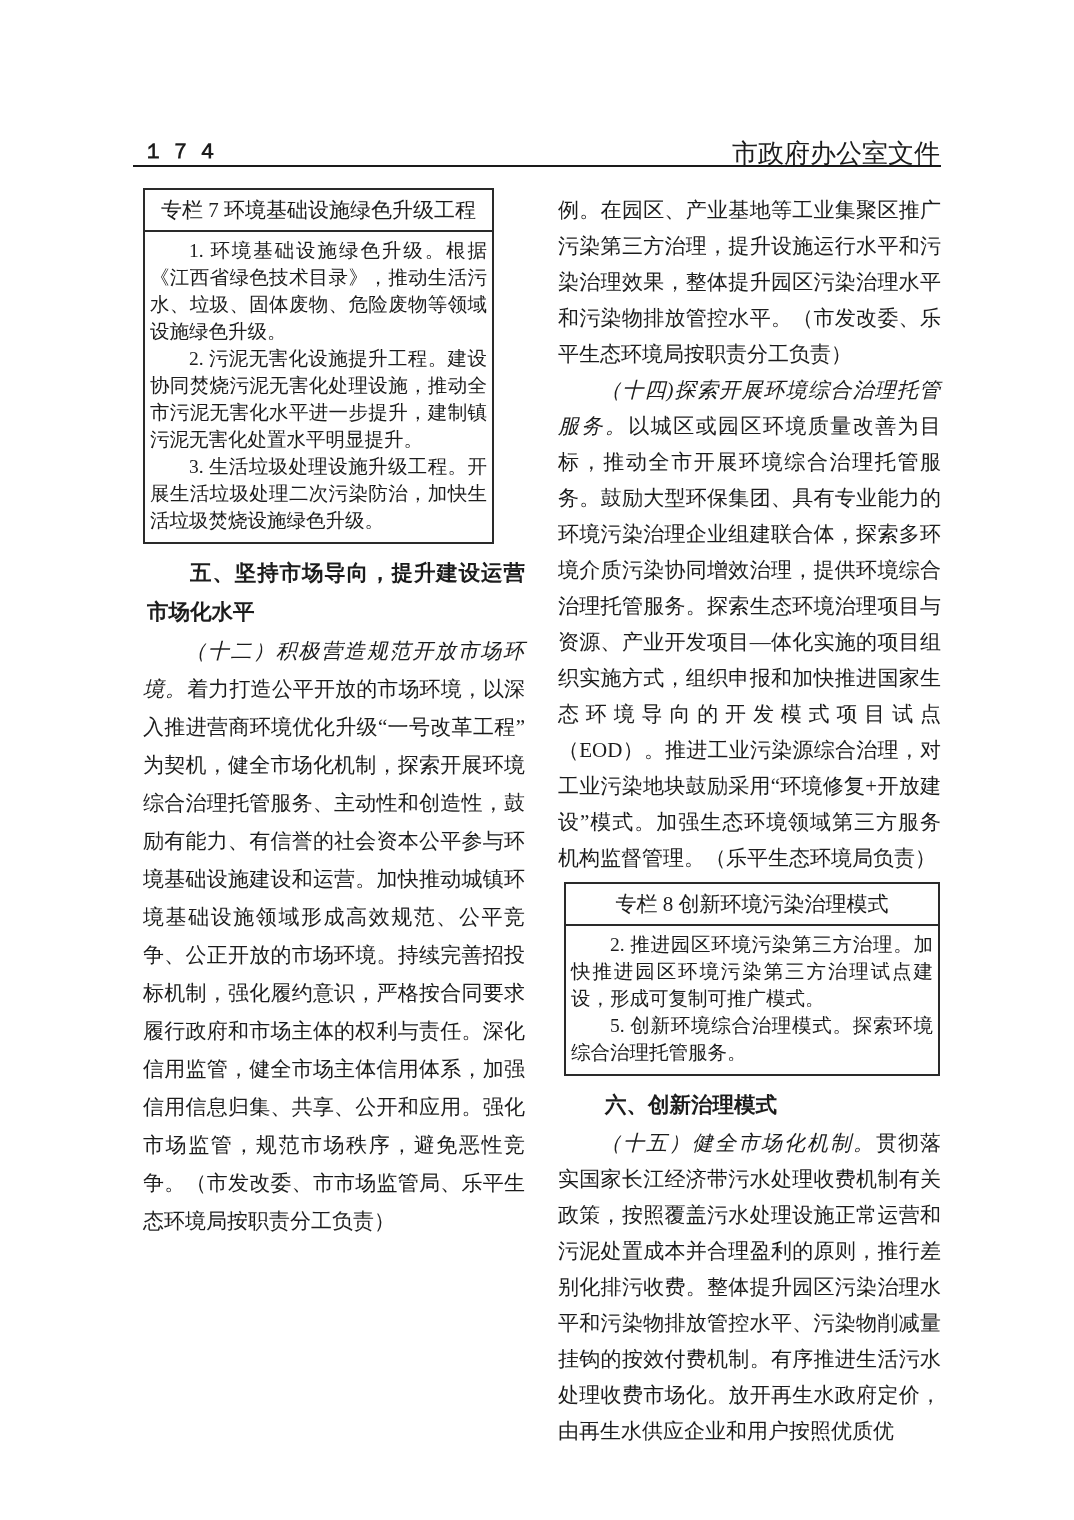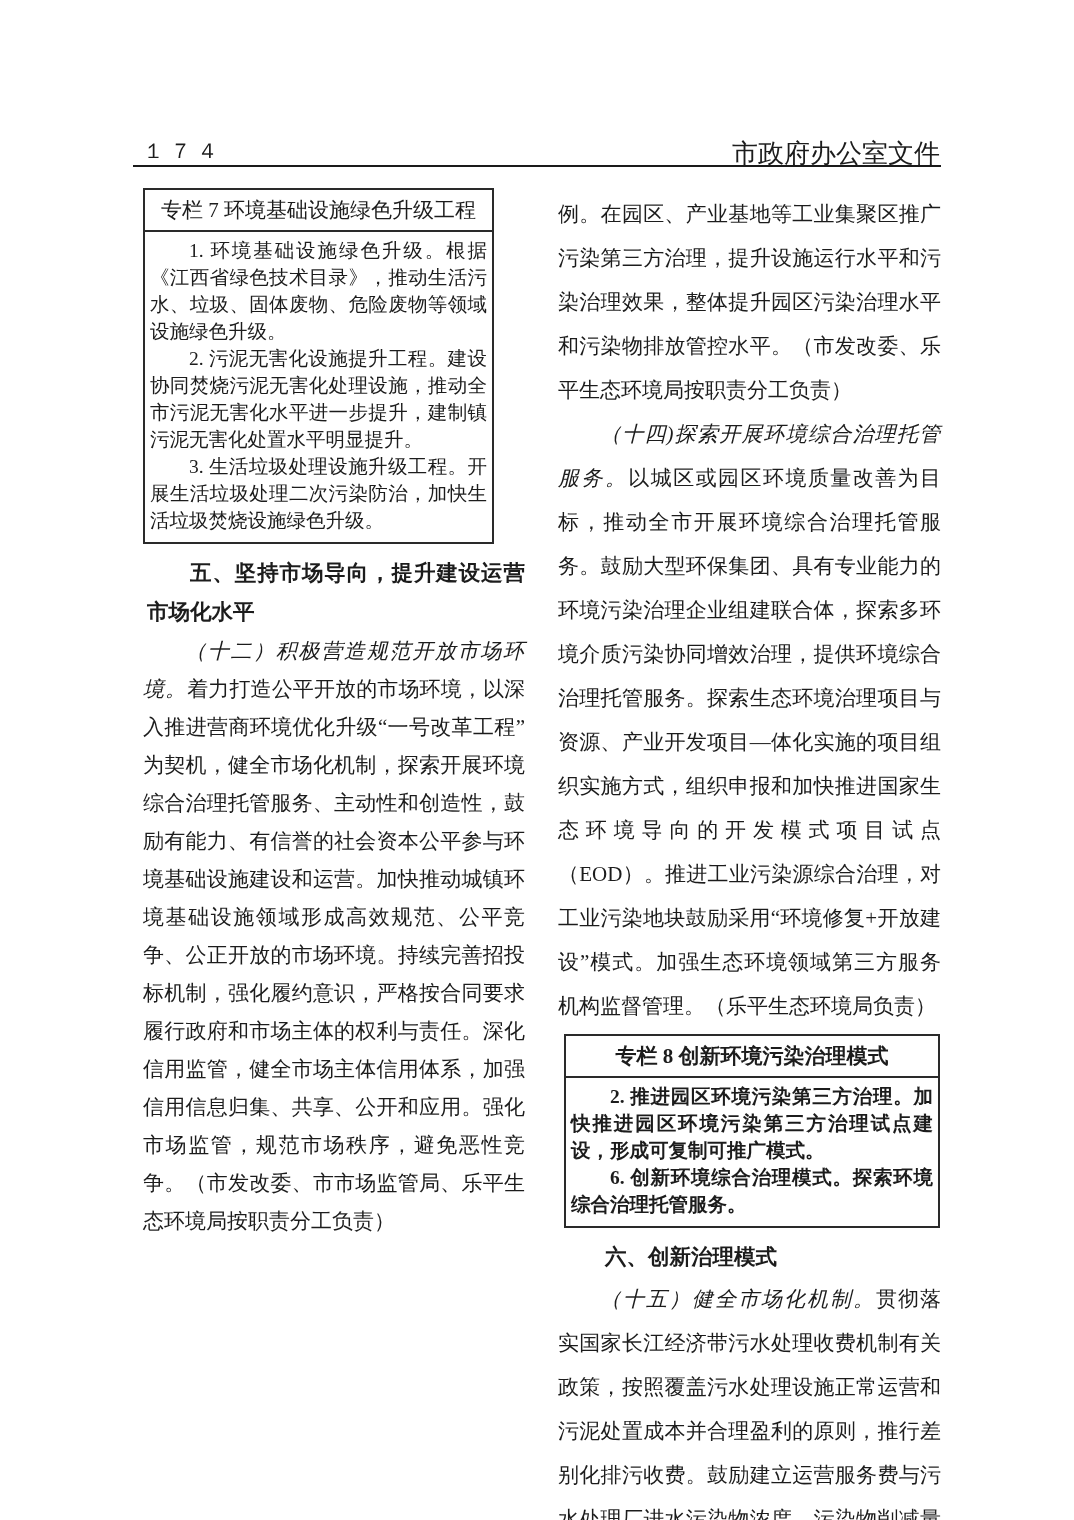--- a/index.html
+++ b/index.html
@@ -7,39 +7,39 @@
     position:relative;
     width:1074px;height:1520px;
     background:#ffffff;
     overflow:hidden;
     font-family:"Liberation Serif","DejaVu Serif",serif;
     color:#1c1c1c;
   }
   
   .page-number{
     position:absolute;left:143px;top:137px;
-    font-size:21px;letter-spacing:6px;
+    font-size:21px;letter-spacing:6px;font-weight:bold;
   }
   .doc-label{
     position:absolute;right:134px;top:136px;
     font-size:26px;
   }
   .header-rule{
     position:absolute;left:133px;top:165px;
     width:808px;height:2px;background:#1a1a1a;
   }
   
   .col{position:absolute;top:188px;width:382px;}
   .col-left{left:143px;}
   .col-right{left:558px;top:192px;width:383px;}
 
   
   .callout{border:2px solid #2a2a2a;background:#fff;}
   .callout.box7{width:347px;}
-  .callout.box8{width:372px;margin:6px 0 10px 6px;font-weight:bold;}
+  .callout.box8{width:372px;margin:6px 0 10px 6px;}
   .box-title{
     text-align:center;
     font-size:21px;line-height:40px;
     border-bottom:2px solid #2a2a2a;
     white-space:nowrap;
   }
   .box-body{padding:5px 5px 8px 5px;}
   .box-body p{
     margin:0;
     font-size:19.5px;line-height:27px;
@@ -53,21 +53,21 @@
     font-weight:bold;
     font-size:21.5px;line-height:39px;
     text-indent:2em;text-align:justify;
   }
   .body-para{
     margin:0;
     font-size:21px;line-height:38px;
     text-indent:2em;text-align:justify;
   }
   .body-para.no-indent{text-indent:0;}
-  .col-right .body-para{line-height:44px;}
+  .col-right .body-para{line-height:36px;}
   .lead{
     font-style:italic;
     letter-spacing:1px;
   }
 </style>
 </head>
 <body>
 
 <div class="page">
 
@@ -96,23 +96,23 @@
   <div class="col col-right">
 
     <p class="body-para no-indent">例。在园区、产业基地等工业集聚区推广污染第三方治理，提升设施运行水平和污染治理效果，整体提升园区污染治理水平和污染物排放管控水平。（市发改委、乐平生态环境局按职责分工负责）</p>
 
     <p class="body-para"><span class="lead">（十四)探索开展环境综合治理托管服务。</span><span>以城区或园区环境质量改善为目标，推动全市开展环境综合治理托管服务。鼓励大型环保集团、具有专业能力的环境污染治理企业组建联合体，探索多环境介质污染协同增效治理，提供环境综合治理托管服务。探索生态环境治理项目与资源、产业开发项目—体化实施的项目组织实施方式，组织申报和加快推进国家生态环境导向的开发模式项目试点（EOD）。推进工业污染源综合治理，对工业污染地块鼓励采用“环境修复+开放建设”模式。加强生态环境领域第三方服务机构监督管理。（乐平生态环境局负责）</span></p>
 
     <div class="callout box8">
       <div class="box-title">专栏 8  创新环境污染治理模式</div>
       <div class="box-body">
         <p>2. 推进园区环境污染第三方治理。加快推进园区环境污染第三方治理试点建设，形成可复制可推广模式。</p>
-        <p>6. 创新环境综合治理模式。探索环境综合治理托管服务。</p>
+        <p>5. 创新环境综合治理模式。探索环境综合治理托管服务。</p>
       </div>
     </div>
 
     <p class="section-heading">六、创新治理模式</p>
 
-    <p class="body-para"><span class="lead">（十五）健全市场化机制。</span><span>贯彻落实国家长江经济带污水处理收费机制有关政策，按照覆盖污水处理设施正常运营和污泥处置成本并合理盈利的原则，推行差别化排污收费。鼓励建立运营服务费与污水处理厂进水污染物浓度、污染物削减量挂钩的按效付费机制。有序推进生活污水处理收费市场化。放开再生水政府定价，由再生水供应企业和用户按照优质优</span></p>
+    <p class="body-para"><span class="lead">（十五）健全市场化机制。</span><span>贯彻落实国家长江经济带污水处理收费机制有关政策，按照覆盖污水处理设施正常运营和污泥处置成本并合理盈利的原则，推行差别化排污收费。整体提升园区污染治理水平和污染物排放管控水平、污染物削减量挂钩的按效付费机制。有序推进生活污水处理收费市场化。放开再生水政府定价，由再生水供应企业和用户按照优质优</span></p>
 
   </div>
 
 </div>
 
 </body></html>

